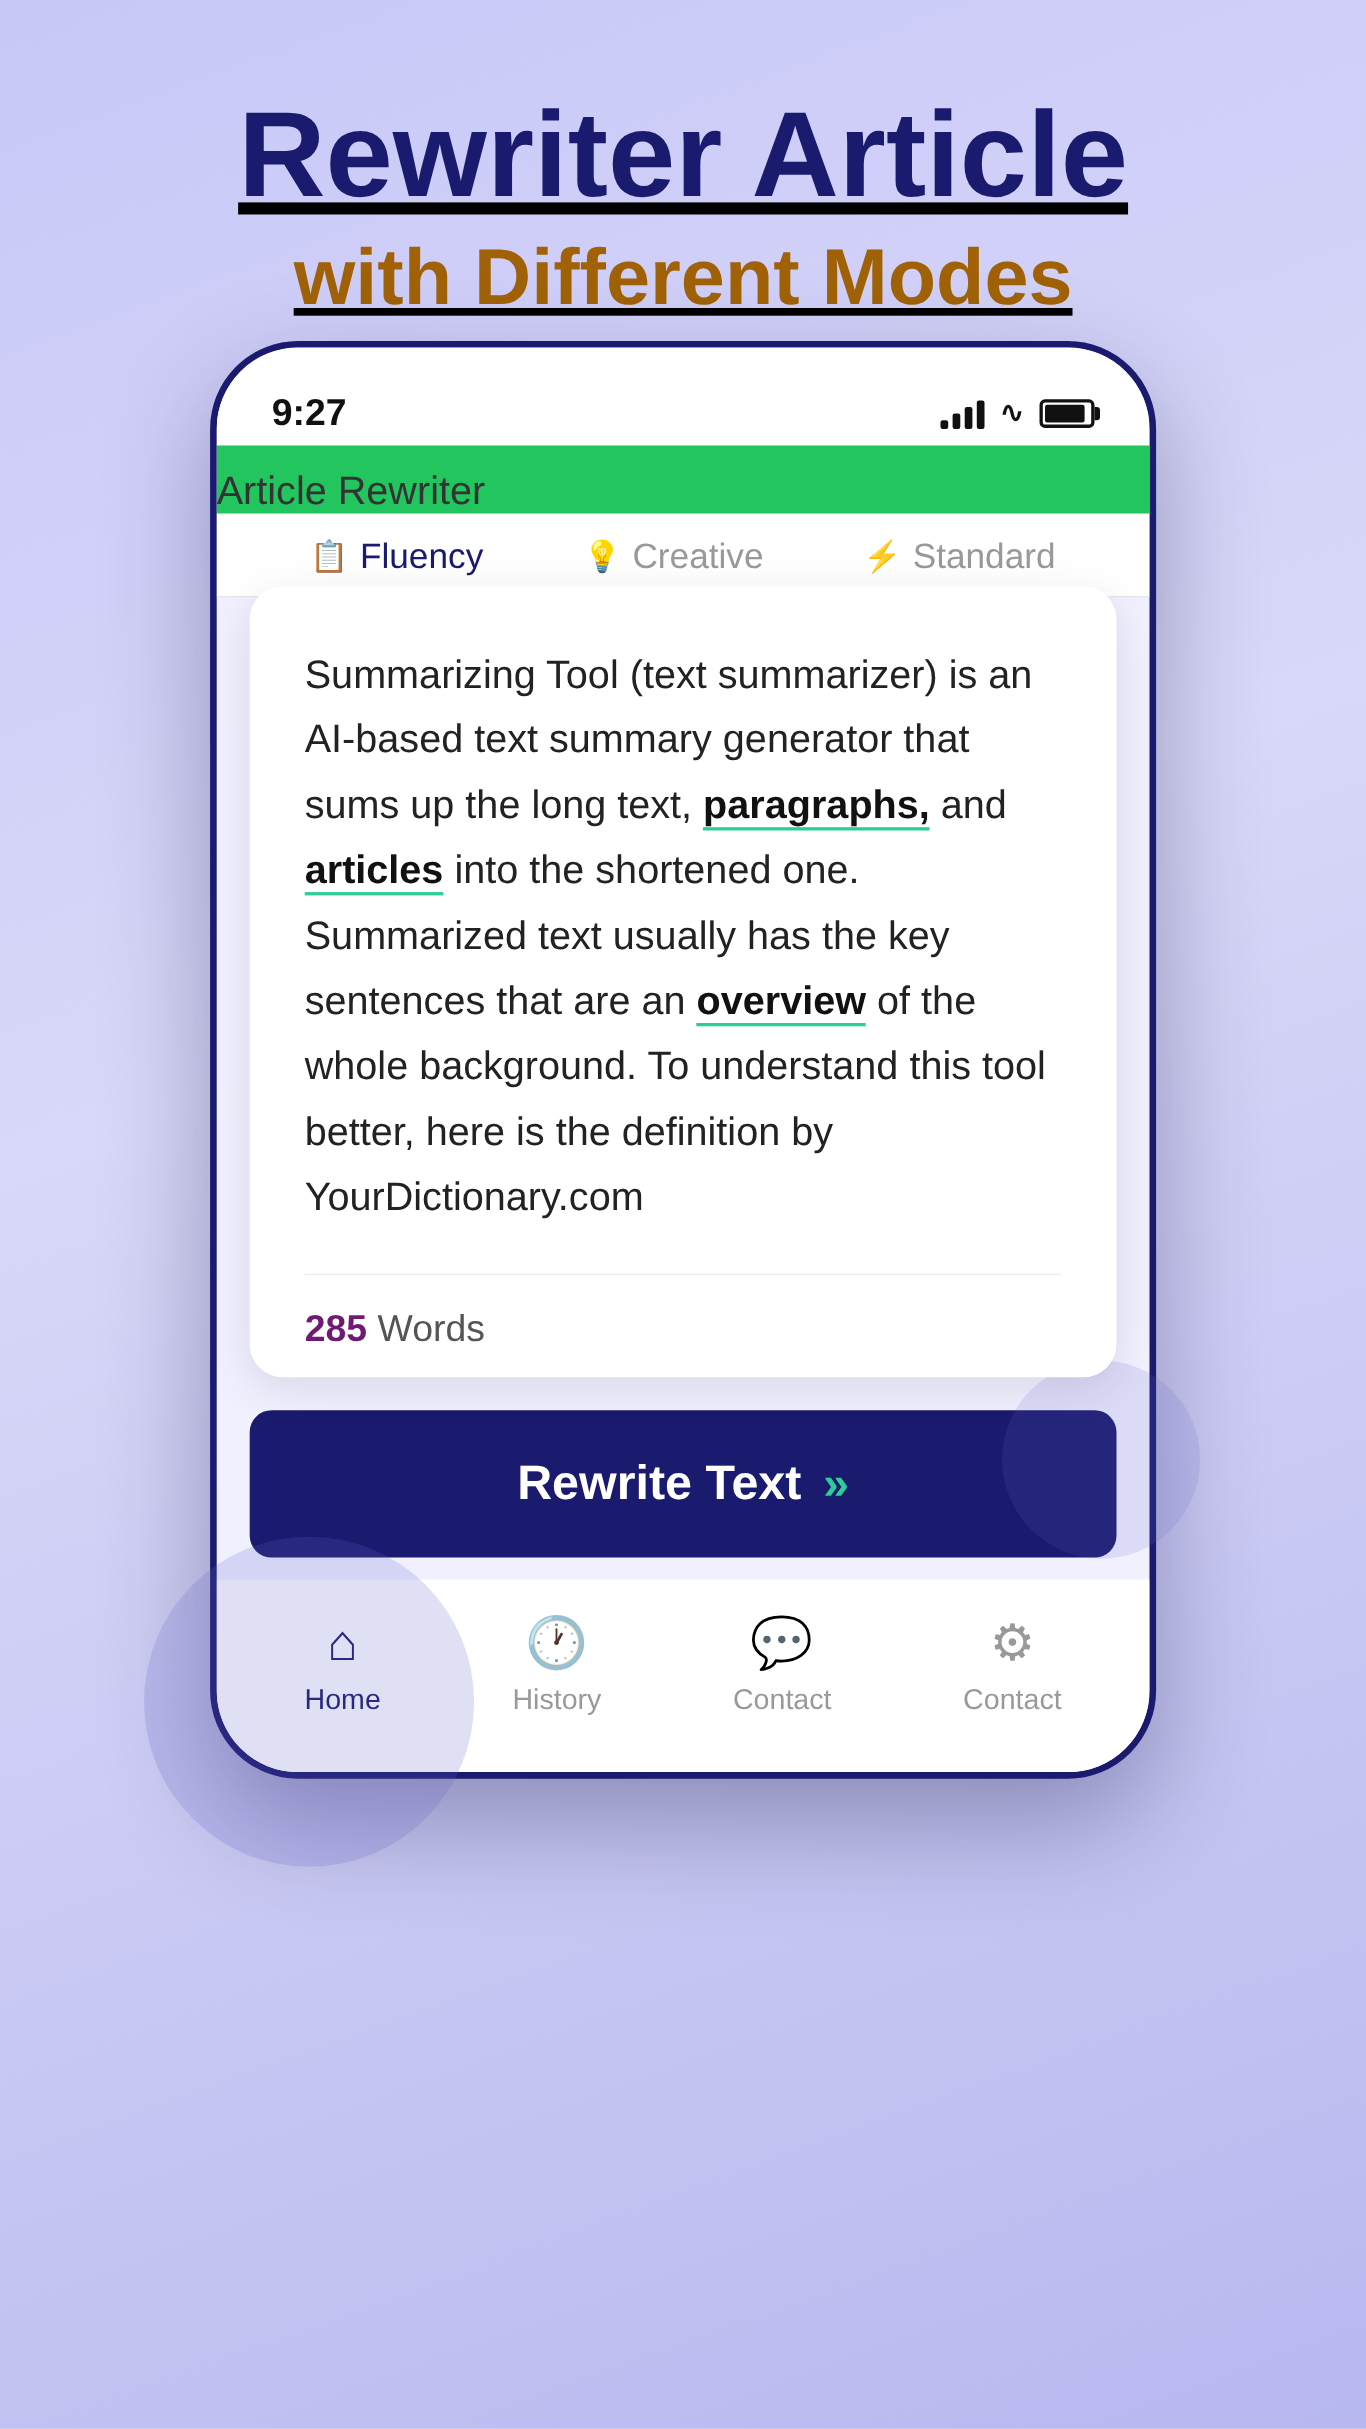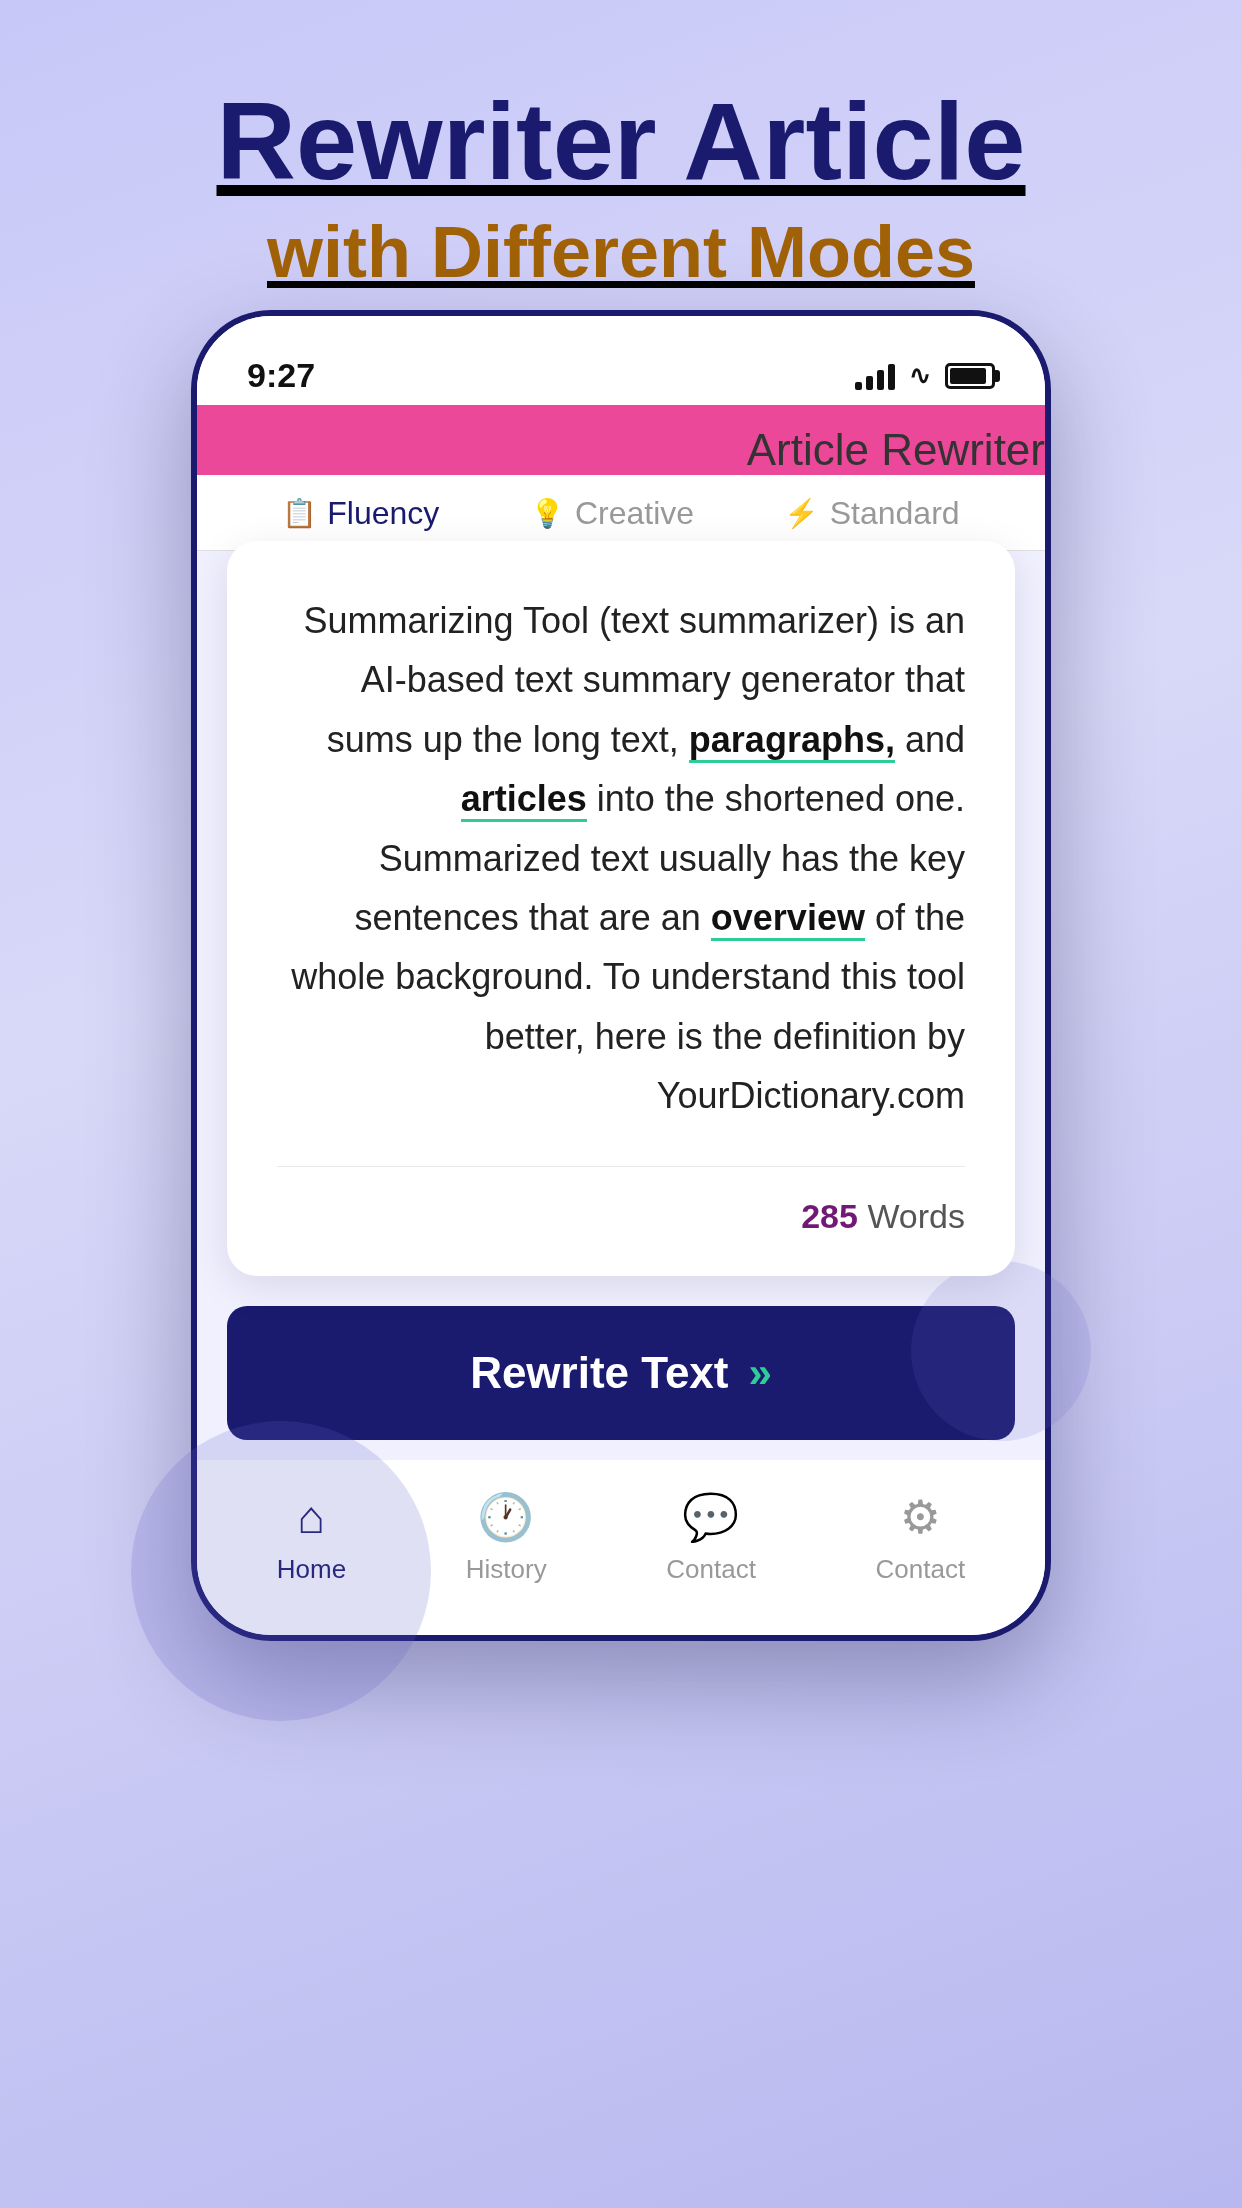--- a/index.html
+++ b/index.html
@@ -120,24 +120,24 @@
 
     .battery-fill {
       background: #111;
       height: 100%;
       width: 90%;
       border-radius: 2px;
     }
 
     
     .app-header {
-      background: #ec4899;
-      text-align: right;
+      background: #22c55e;
+      text-align: left;
       padding: 20px 0 0;
-      font-size: 44px;
+      font-size: 36px;
       color: #333;
       font-weight: 500;
     }
 
     
     .tabs {
       background: white;
       display: flex;
       justify-content: space-around;
       padding: 20px 40px 0;
@@ -172,26 +172,25 @@
 
     .tab-icon {
       font-size: 28px;
     }
 
     
     .content-area {
       background: white;
       margin: 0 30px;
       border-radius: 30px;
-      padding: 50px 50px 40px;
+      padding: 50px 50px 24px;
       margin-top: -10px;
       position: relative;
       z-index: 10;
       box-shadow: 0 10px 40px rgba(0,0,50,0.1);
-      text-align: right;
     }
 
     .article-text {
       font-size: 36px;
       line-height: 1.65;
       color: #222;
     }
 
     .article-text p {
       margin-bottom: 40px;

